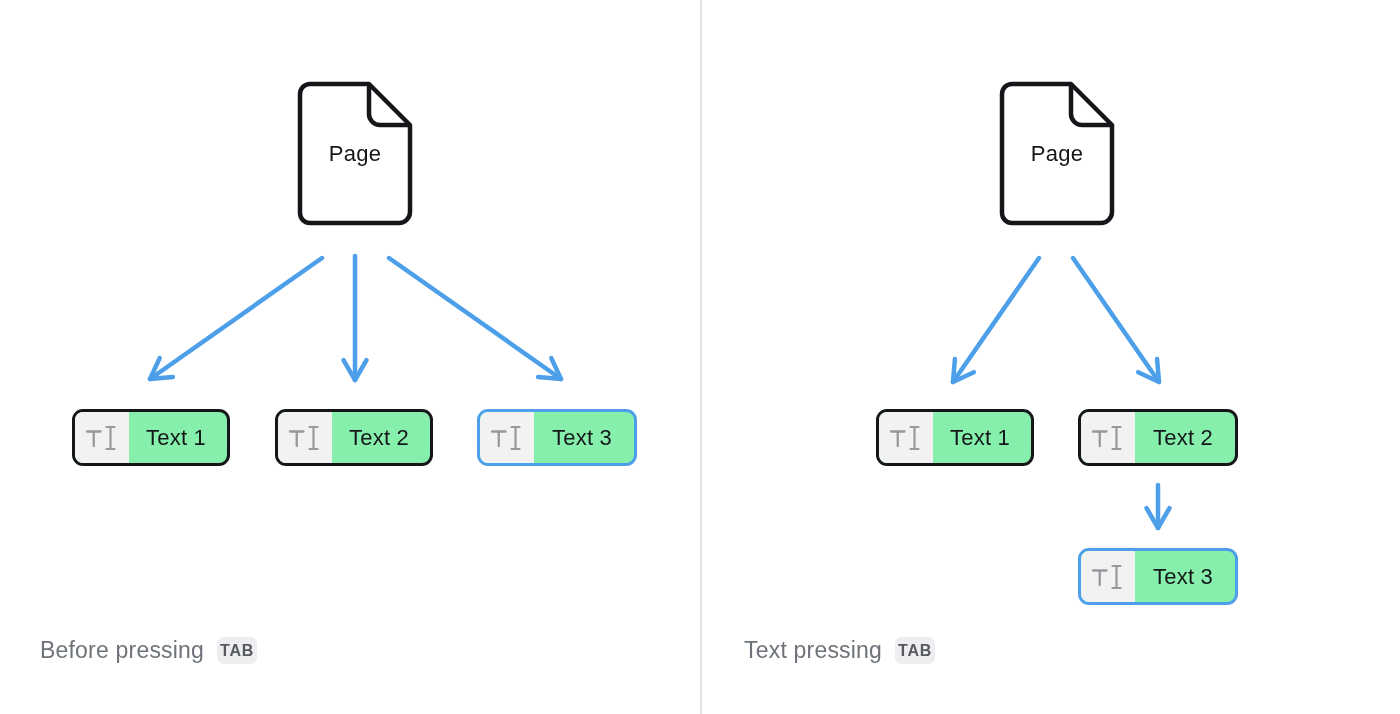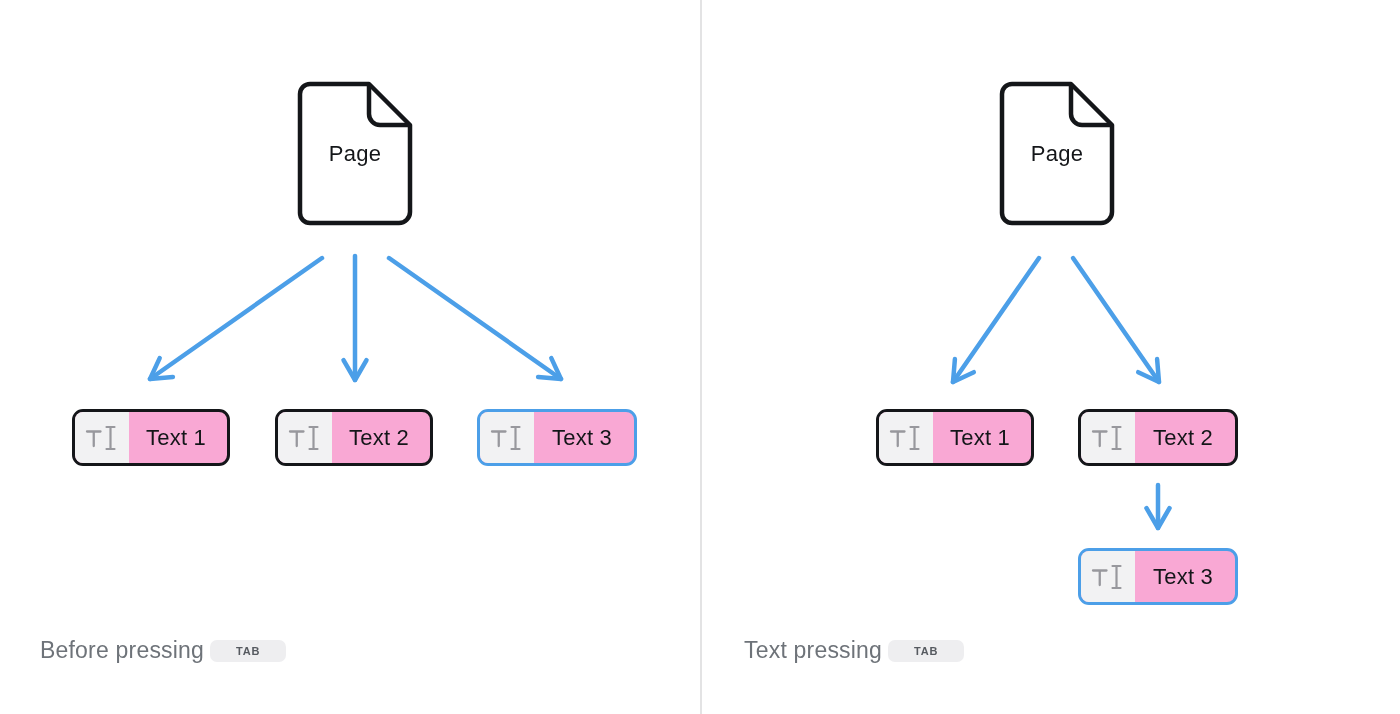--- a/index.html
+++ b/index.html
@@ -16,32 +16,32 @@
   .page-icon{position:absolute;width:118px;height:147px;left:296px;top:80px;
              display:flex;align-items:center;justify-content:center}
   .page-icon svg{position:absolute;left:0;top:0;color:var(--ink)}
   .page-label{position:relative;font-size:22px;color:var(--ink);letter-spacing:.3px}
 
   .arrows{position:absolute;left:0;top:0;color:var(--accent);pointer-events:none}
   .arrows line,.arrows polyline{stroke:currentColor;stroke-width:4.5;fill:none;
              stroke-linecap:round;stroke-linejoin:round}
 
   .tblock{position:absolute;height:57px;border:3px solid var(--ink);border-radius:11px;
-          background:#f9a8d4;display:flex;align-items:stretch;overflow:hidden}
+          background:#86efac;display:flex;align-items:stretch;overflow:hidden}
   .tblock.selected{border-color:var(--accent)}
   .tb-icon{width:54px;flex:0 0 54px;background:var(--icon-bg);color:var(--icon-fg);
            display:flex;align-items:center;justify-content:center}
   .tb-icon svg path{stroke:currentColor;fill:none;stroke-linecap:round}
   .tb-label{flex:1;display:flex;align-items:center;justify-content:center;
             font-size:22px;color:var(--ink);padding-right:4px;letter-spacing:.2px}
 
   .caption{position:absolute;left:40px;top:637px;display:flex;align-items:center;
-           gap:6px;font-size:23px;color:var(--muted);letter-spacing:.2px}
-  .key{background:var(--key-bg);color:var(--key-text);font-size:11px;font-weight:bold;
-       letter-spacing:.8px;padding:6px 26px 5px;border-radius:7px;line-height:1}
+           gap:13px;font-size:23px;color:var(--muted);letter-spacing:.2px}
+  .key{background:var(--key-bg);color:var(--key-text);font-size:16px;font-weight:bold;
+       letter-spacing:.8px;padding:6px 3px 5px;border-radius:7px;line-height:1}
   .panel.right .caption{left:42px}
 </style>
 </head>
 <body>
 
 <div class="stage">
 
   <section class="panel">
     <svg class="arrows" width="700" height="714" viewBox="0 0 700 714">
       <g>

